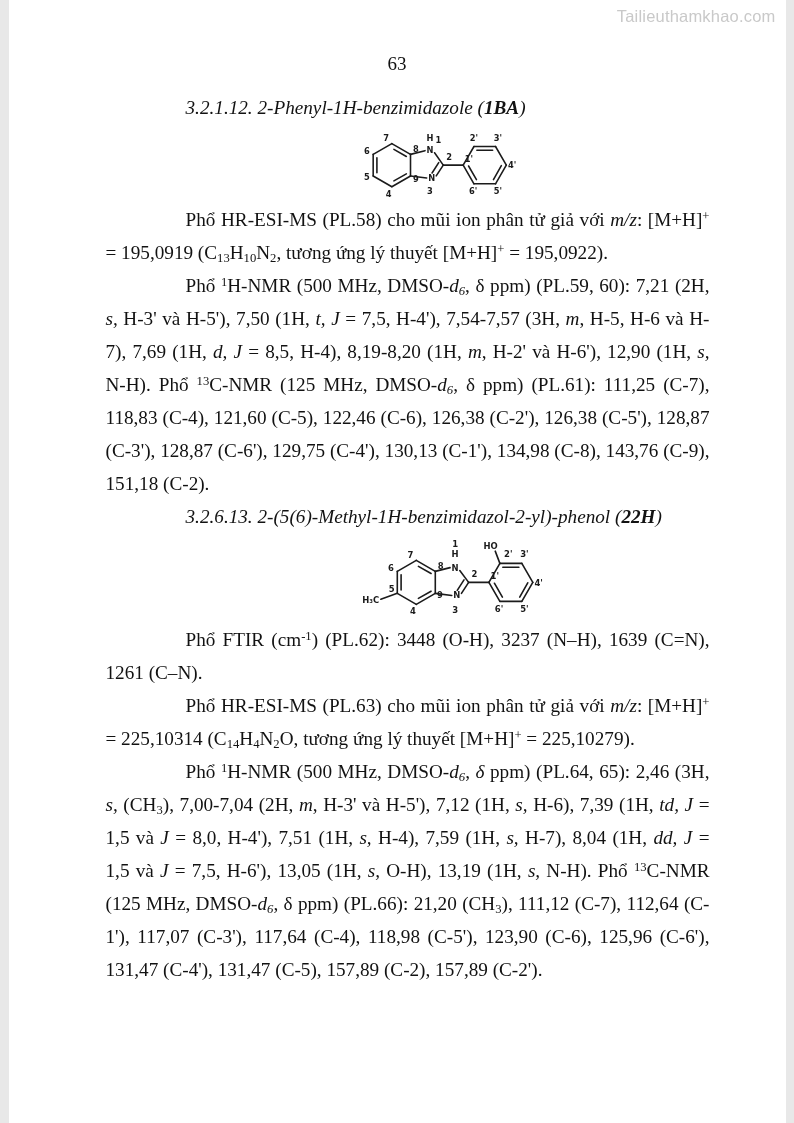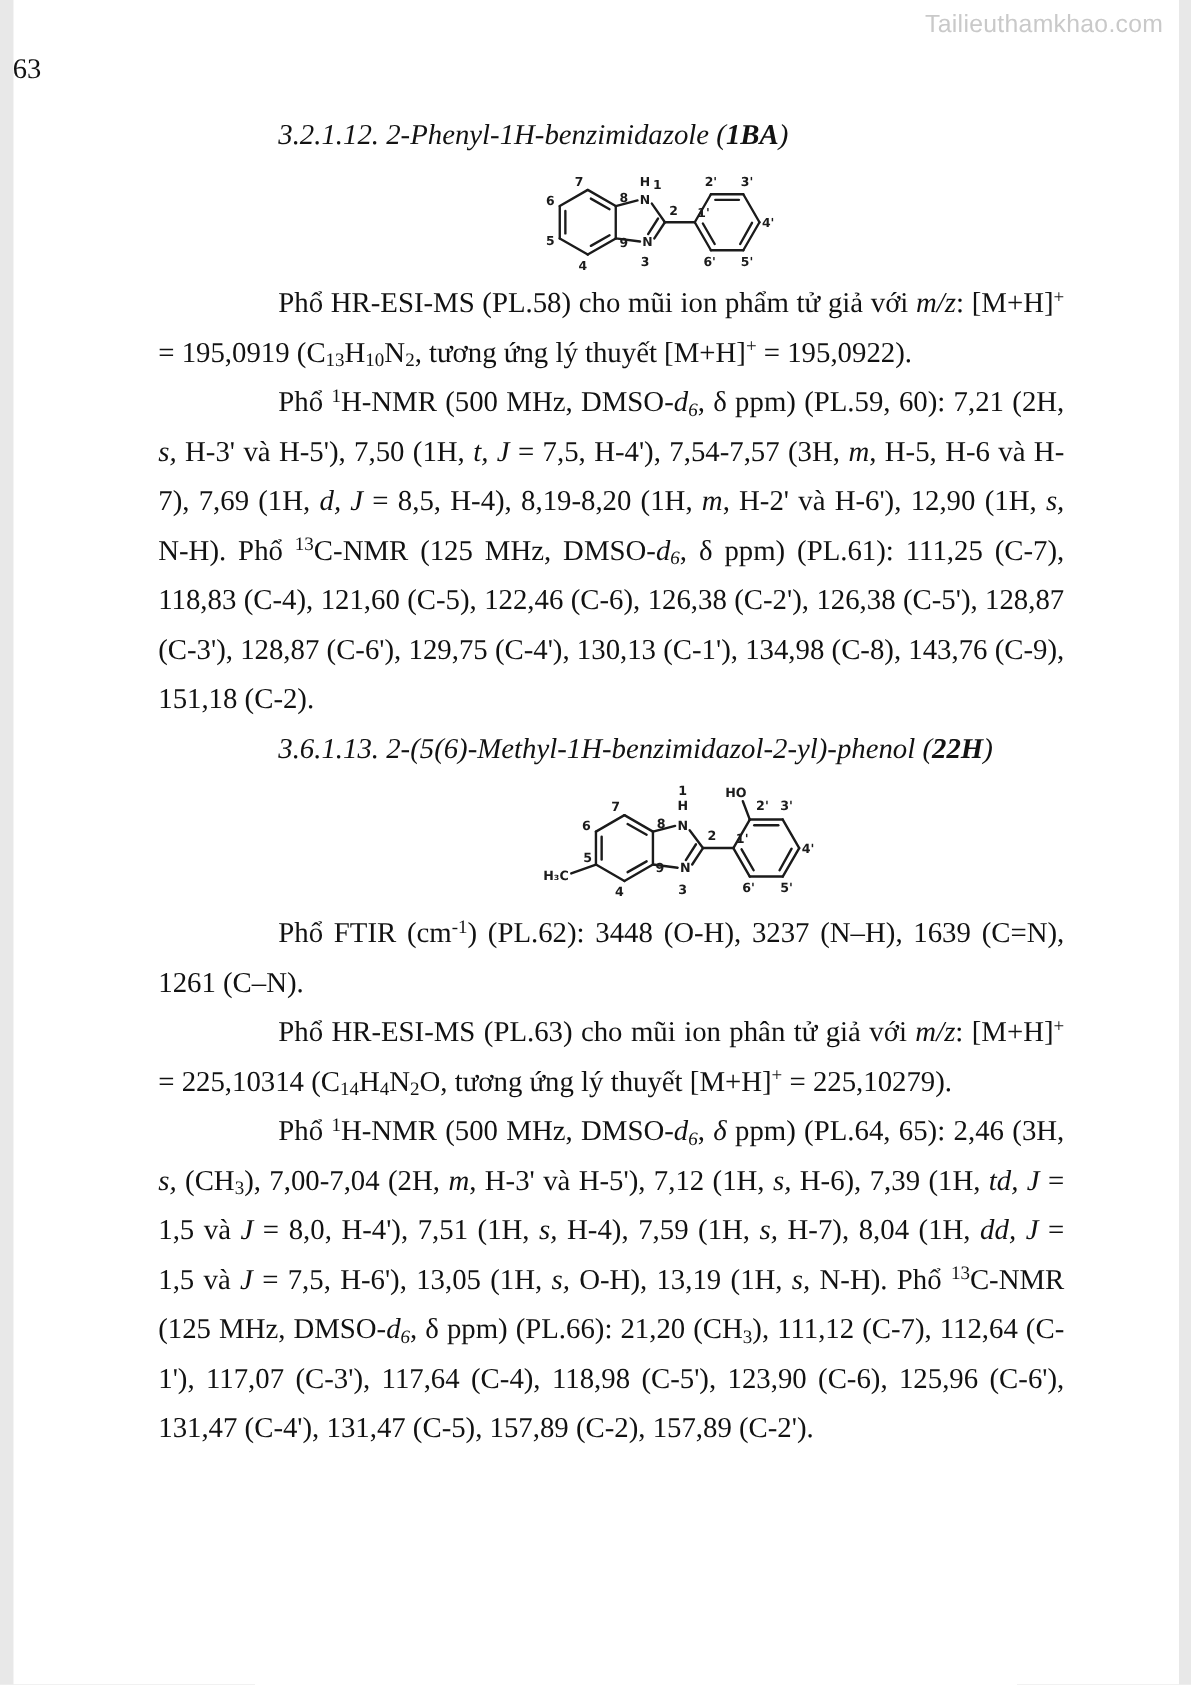--- a/index.html
+++ b/index.html
@@ -11,21 +11,22 @@
     font-family:"Liberation Serif",serif;
     color:#121212;
     overflow:hidden;
   }
   .watermark{
     position:absolute;top:7px;right:10px;
     font-family:"Liberation Sans",sans-serif;
     font-size:16.5px;color:#c9c9c9;letter-spacing:.2px;
   }
   .page-number{
-    padding-top:36px;
+    text-align:center;
+    padding-top:53px;
     font-size:19px;line-height:22px;
   }
   .content{padding:0 76px 0 97px;}
   .heading{
     font-size:19.2px;line-height:33px;
     margin:0;padding-left:80px;
     font-style:italic;white-space:nowrap;
   }
   .heading-1{margin-top:16px;}
   .heading-2{margin-top:0;}
@@ -111,24 +112,24 @@
           <text x="150" y="42">1'</text>
           <text class="mid" x="161" y="17">2'</text>
           <text class="mid" x="190" y="17">3'</text>
           <text class="mid" x="207" y="50">4'</text>
           <text class="mid" x="190" y="81">5'</text>
           <text class="mid" x="160" y="81">6'</text>
         </g>
       </svg>
     </div>
 
-    <p class="para"><span>Phổ HR-ESI-MS (PL.58) cho mũi ion phẩm tử giả với </span><span class="i">m/z</span><span>: [M+H]</span><sup>+</sup><span> = 195,0919 (C</span><sub>13</sub><span>H</span><sub>10</sub><span>N</span><sub>2</sub><span>, tương ứng lý thuyết  [M+H]</span><sup>+</sup><span> = 195,0922).</span></p>
+    <p class="para"><span>Phổ HR-ESI-MS (PL.58) cho mũi ion phân tử giả với </span><span class="i">m/z</span><span>: [M+H]</span><sup>+</sup><span> = 195,0919 (C</span><sub>13</sub><span>H</span><sub>10</sub><span>N</span><sub>2</sub><span>, tương ứng lý thuyết  [M+H]</span><sup>+</sup><span> = 195,0922).</span></p>
     <p class="para"><span>Phổ </span><sup>1</sup><span>H-NMR (500 MHz, DMSO-</span><span class="i">d</span><sub class="i">6</sub><span>, δ ppm) (PL.59, 60): 7,21 (2H, </span><span class="i">s,</span><span> H-3' và H-5'), 7,50 (1H, </span><span class="i">t, J</span><span> = 7,5, H-4'), 7,54-7,57 (3H, </span><span class="i">m</span><span>, H-5, H-6 và H-7), 7,69 (1H, </span><span class="i">d, J</span><span> = 8,5, H-4), 8,19-8,20 (1H, </span><span class="i">m</span><span>, H-2' và H-6'), 12,90 (1H, </span><span class="i">s,</span><span> N-H). Phổ </span><sup>13</sup><span>C-NMR (125 MHz, DMSO-</span><span class="i">d</span><sub class="i">6</sub><span>, δ ppm) (PL.61): 111,25 (C-7), 118,83 (C-4), 121,60 (C-5), 122,46 (C-6), 126,38 (C-2'), 126,38 (C-5'), 128,87 (C-3'), 128,87 (C-6'), 129,75 (C-4'), 130,13 (C-1'), 134,98 (C-8), 143,76 (C-9), 151,18 (C-2).</span></p>
 
-    <p class="heading heading-2"><span class="i">3.6.1.13. 2-(5(6)-Methyl-1H-benzimidazol-2-yl)-phenol (</span><span class="bi">22H</span><span class="i">)</span></p>
+    <p class="heading heading-2"><span class="i">3.2.6.13. 2-(5(6)-Methyl-1H-benzimidazol-2-yl)-phenol (</span><span class="bi">22H</span><span class="i">)</span></p>
 
     <div class="struct-wrap struct-wrap-2">
       <svg class="struct" width="206" height="86" viewBox="0 0 244 100">
         <g>
 
           <line x1="88" y1="28" x2="65.5" y2="41"></line>
           <line x1="65.5" y1="41" x2="65.5" y2="67"></line>
           <line x1="65.5" y1="67" x2="88" y2="80"></line>
           <line x1="88" y1="80" x2="110.5" y2="67"></line>
           <line x1="110.5" y1="67" x2="110.5" y2="41"></line>

